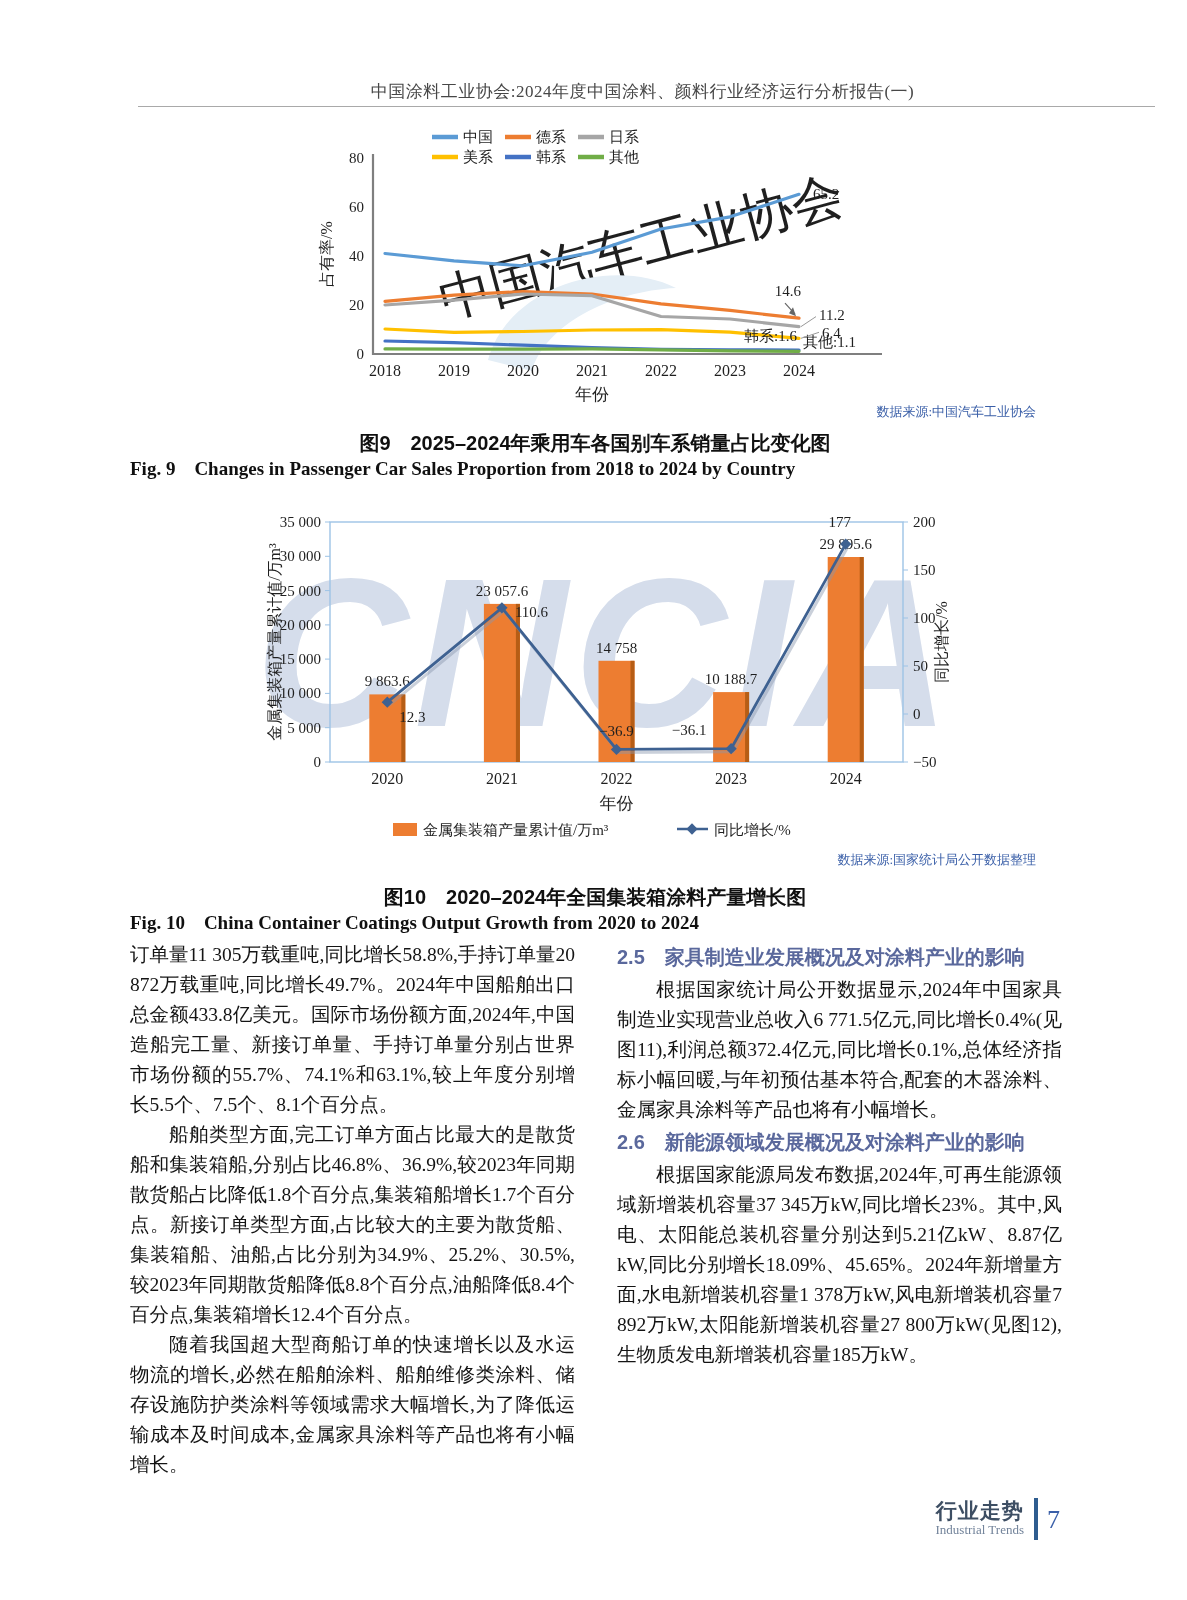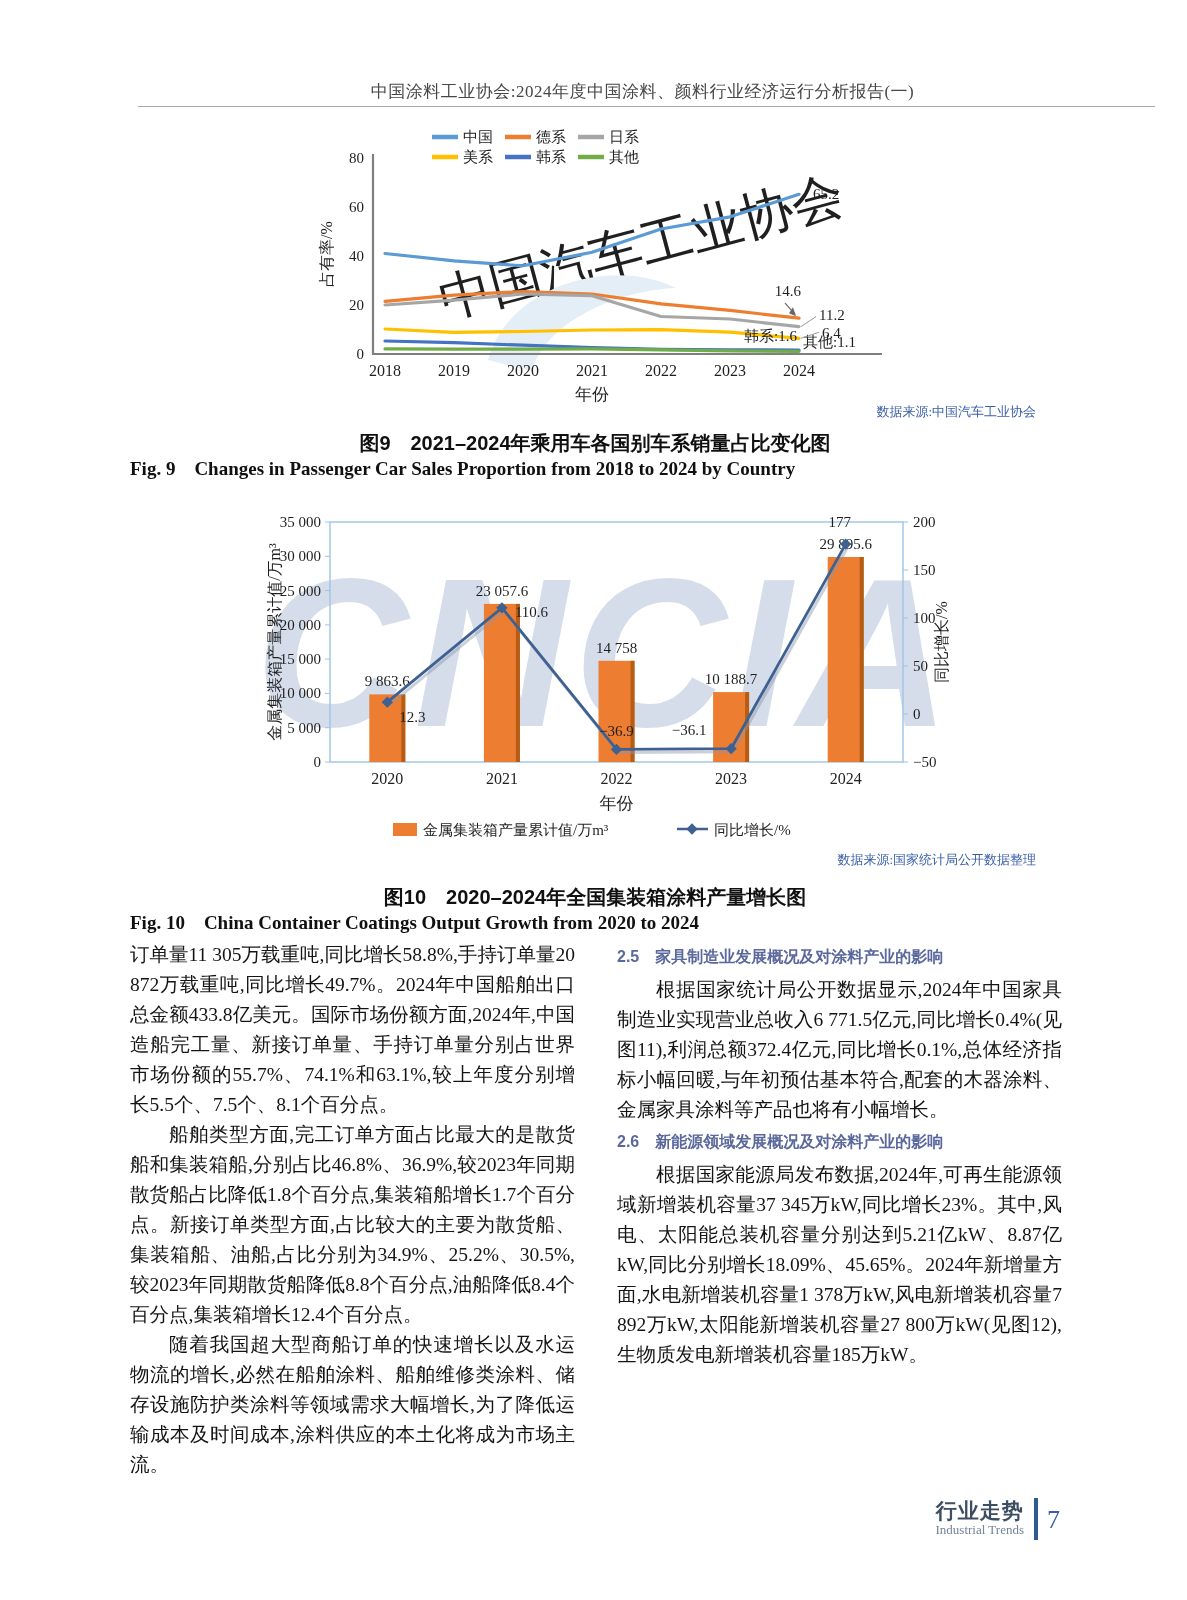--- a/index.html
+++ b/index.html
@@ -22,21 +22,21 @@
   .cap-zh{position:absolute;left:130px;width:930px;text-align:center;z-index:3;
         font-family:"Liberation Sans","DejaVu Sans",sans-serif;font-weight:bold;font-size:20px;color:#101010;}
   .cap-en{position:absolute;left:130px;width:930px;text-align:left;font-weight:bold;font-size:19px;color:#101010;z-index:3;}
   .cap9-zh{top:430px;} .cap9-en{top:458px;}
   .cap10-zh{top:884px;} .cap10-en{top:912px;}
   .columns{position:absolute;left:130px;top:940px;width:932px;display:flex;gap:42px;z-index:3;}
   .col{width:450px;font-size:19.5px;line-height:30px;text-align:justify;color:#141414;}
   .col p{margin:0;text-indent:2em;}
   .col p.noindent{text-indent:0;}
   .sec-head{font-family:"Liberation Sans","DejaVu Sans",sans-serif;font-weight:bold;
-        font-size:16px;color:#5a689c;margin:3px 0 4px;line-height:28px;}
+        font-size:20px;color:#5a689c;margin:3px 0 4px;line-height:28px;}
   .footer{position:absolute;left:815px;top:1498px;width:245px;display:flex;align-items:center;justify-content:flex-end;}
   .footer-txt{text-align:right;}
   .footer-zh{font-family:"Liberation Sans","DejaVu Sans",sans-serif;font-weight:bold;
         font-size:21px;color:#3d4e63;line-height:1.05;letter-spacing:1px;text-align:center;}
   .footer-en{font-size:13px;color:#72839a;line-height:1.2;}
   .footer-bar{width:4px;height:42px;background:#2e5c8f;margin:0 9px 0 10px;}
   .footer-num{font-size:26px;color:#3a5fa8;padding-top:2px;}
 </style>
 </head>
 <body>
@@ -89,21 +89,21 @@
         <text x="539" y="191.6" font-size="15" text-anchor="start">11.2</text>
         <text x="542" y="210.3" font-size="15" text-anchor="start">6.4</text>
         <text x="517" y="213.1" font-size="15" text-anchor="end">韩系:1.6</text>
         <text x="523" y="219.3" font-size="15" text-anchor="start">其他:1.1</text>
         <path d="M505,175.2 L515,186.2" stroke="#666" stroke-width="1.2" fill="none"></path>
         <polygon points="516,188.2 509,185.2 513,179.2" fill="#666"></polygon>
         <path d="M521,198.6 L536,188.6" stroke="#999" stroke-width="1" fill="none"></path>
         <path d="M521,210.3 L539,204.3" stroke="#999" stroke-width="1" fill="none"></path>
       </svg></div>
   <div class="ds ds9">数据来源:中国汽车工业协会</div>
-  <div class="cap-zh cap9-zh">图9　2021–2024年乘用车各国别车系销量占比变化图</div>
+  <div class="cap-zh cap9-zh">图9　2025–2024年乘用车各国别车系销量占比变化图</div>
   <div class="cap-en cap9-en">Fig. 9  Changes in Passenger Car Sales Proportion from 2018 to 2024 by Country</div>
 
   <div class="wm-cncia">CNCIA</div>
   <div id="fig10" class="chart chart10"><svg viewBox="0 0 710 355" width="710" height="355">
         <rect x="80" y="27" width="573" height="240" fill="none" stroke="#9dc3e6" stroke-width="1.4"></rect>
         <line x1="75" y1="267.0" x2="80" y2="267.0" stroke="#9dc3e6"></line>
         <text x="71" y="272.0" font-size="15" text-anchor="end">0</text>
         <line x1="75" y1="232.7" x2="80" y2="232.7" stroke="#9dc3e6"></line>
         <text x="71" y="237.7" font-size="15" text-anchor="end">5 000</text>
         <line x1="75" y1="198.4" x2="80" y2="198.4" stroke="#9dc3e6"></line>
@@ -172,21 +172,21 @@
         <text x="464" y="340" font-size="15">同比增长/%</text>
       </svg></div>
   <div class="ds ds10">数据来源:国家统计局公开数据整理</div>
   <div class="cap-zh cap10-zh">图10　2020–2024年全国集装箱涂料产量增长图</div>
   <div class="cap-en cap10-en">Fig. 10  China Container Coatings Output Growth from 2020 to 2024</div>
 
   <div class="columns">
     <div class="col" id="col-left">
         <p class="noindent">订单量11 305万载重吨,同比增长58.8%,手持订单量20 872万载重吨,同比增长49.7%。2024年中国船舶出口总金额433.8亿美元。国际市场份额方面,2024年,中国造船完工量、新接订单量、手持订单量分别占世界市场份额的55.7%、74.1%和63.1%,较上年度分别增长5.5个、7.5个、8.1个百分点。</p>
         <p>船舶类型方面,完工订单方面占比最大的是散货船和集装箱船,分别占比46.8%、36.9%,较2023年同期散货船占比降低1.8个百分点,集装箱船增长1.7个百分点。新接订单类型方面,占比较大的主要为散货船、集装箱船、油船,占比分别为34.9%、25.2%、30.5%,较2023年同期散货船降低8.8个百分点,油船降低8.4个百分点,集装箱增长12.4个百分点。</p>
-        <p>随着我国超大型商船订单的快速增长以及水运物流的增长,必然在船舶涂料、船舶维修类涂料、储存设施防护类涂料等领域需求大幅增长,为了降低运输成本及时间成本,涂料供应的本土化将成为市场主流。</p>
+        <p>随着我国超大型商船订单的快速增长以及水运物流的增长,必然在船舶涂料、船舶维修类涂料、储存设施防护类涂料等领域需求大幅增长,为了降低运输成本及时间成本,金属家具涂料等产品也将有小幅增长。</p>
       </div>
     <div class="col" id="col-right">
         <div class="sec-head">2.5　家具制造业发展概况及对涂料产业的影响</div>
         <p>根据国家统计局公开数据显示,2024年中国家具制造业实现营业总收入6 771.5亿元,同比增长0.4%(见图11),利润总额372.4亿元,同比增长0.1%,总体经济指标小幅回暖,与年初预估基本符合,配套的木器涂料、金属家具涂料等产品也将有小幅增长。</p>
         <div class="sec-head">2.6　新能源领域发展概况及对涂料产业的影响</div>
         <p>根据国家能源局发布数据,2024年,可再生能源领域新增装机容量37 345万kW,同比增长23%。其中,风电、太阳能总装机容量分别达到5.21亿kW、8.87亿kW,同比分别增长18.09%、45.65%。2024年新增量方面,水电新增装机容量1 378万kW,风电新增装机容量7 892万kW,太阳能新增装机容量27 800万kW(见图12),生物质发电新增装机容量185万kW。</p>
       </div>
   </div>
 
   <div class="footer">

